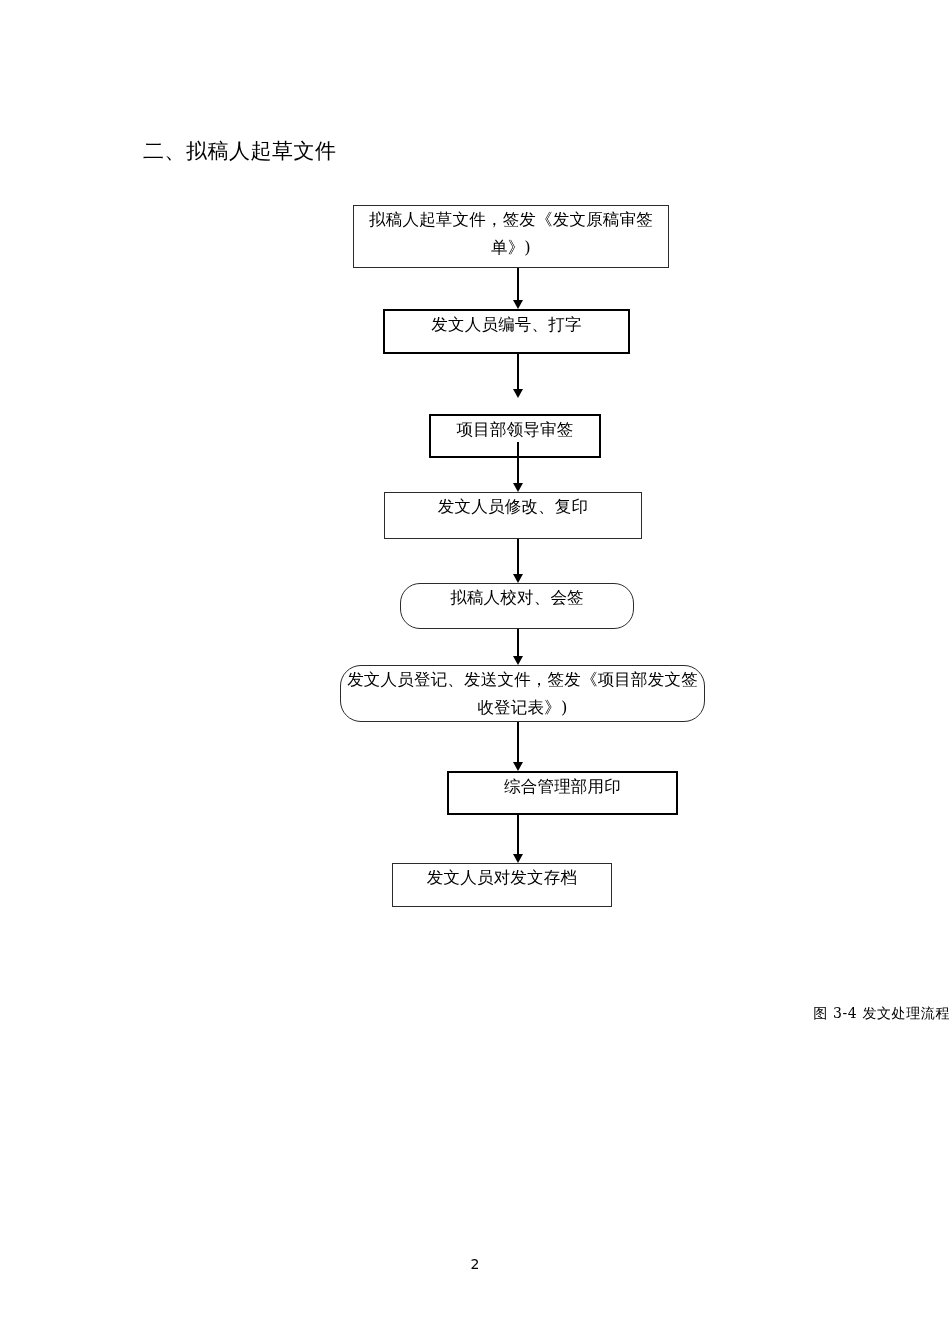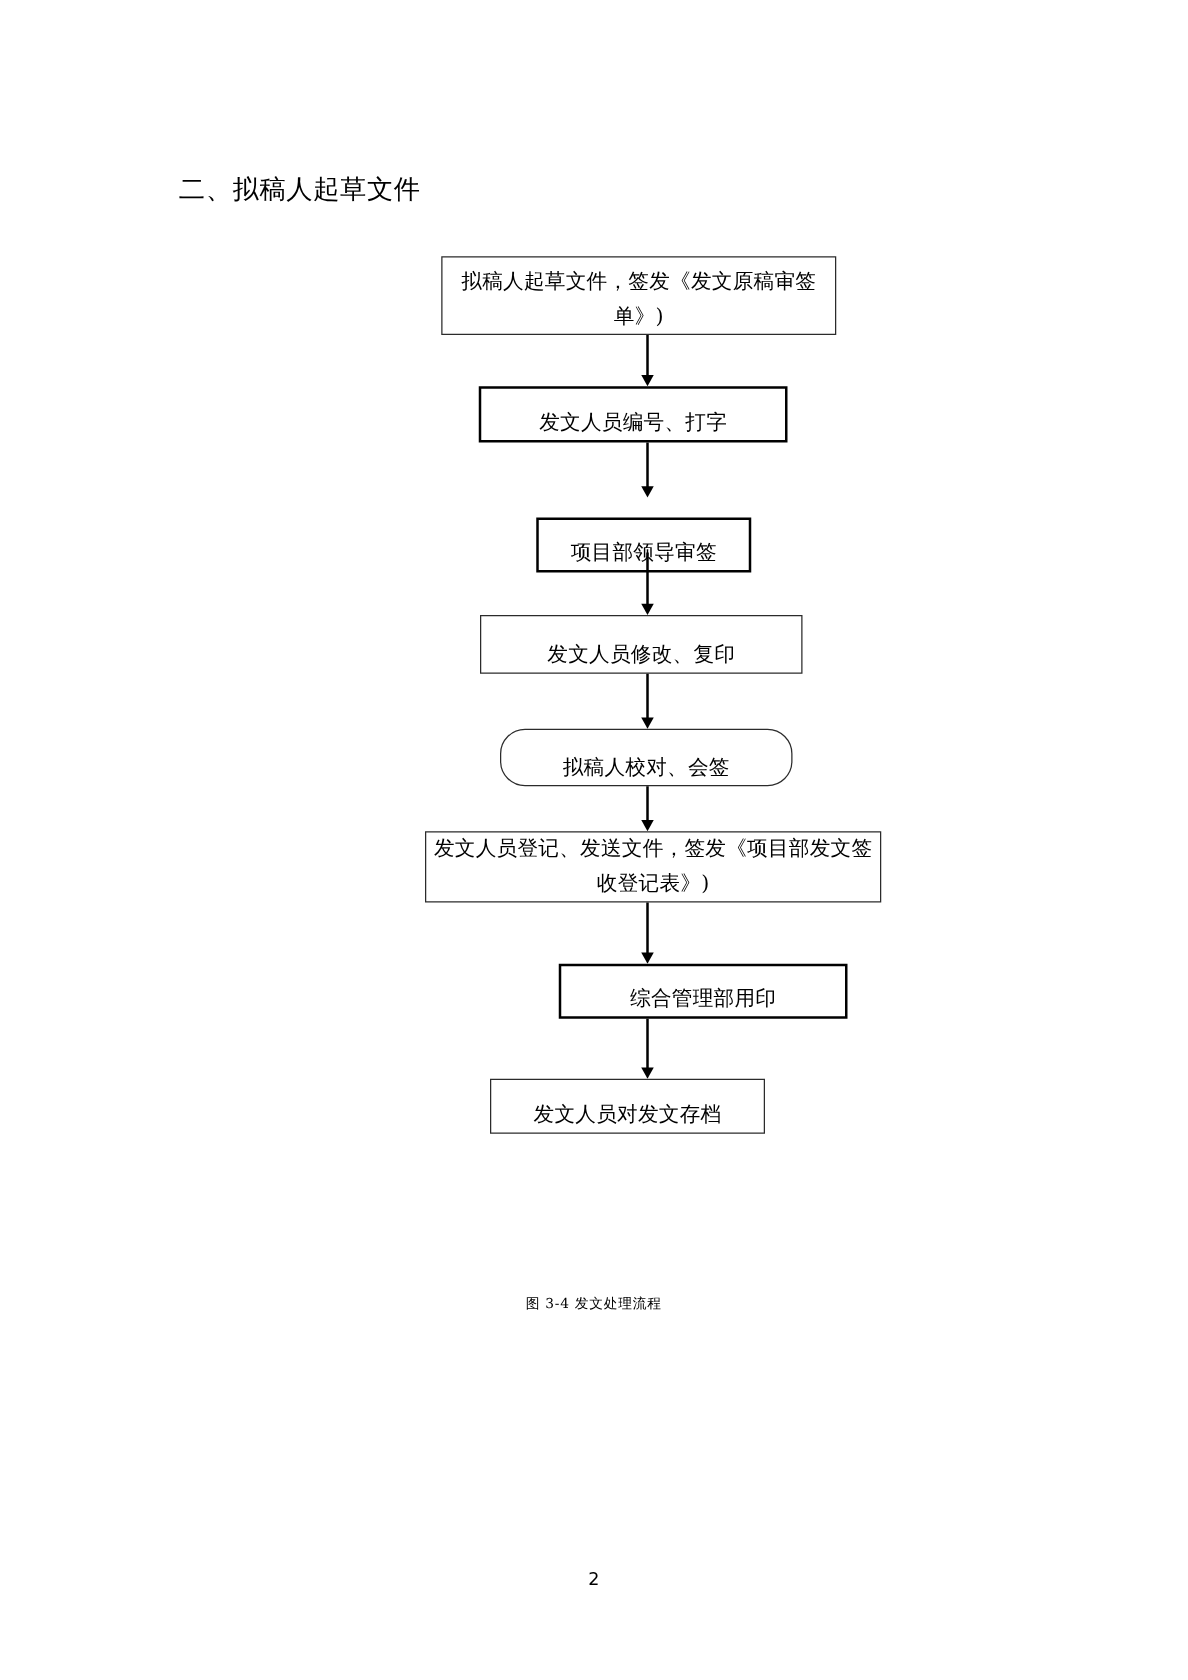--- a/index.html
+++ b/index.html
@@ -36,21 +36,21 @@
     width: 950px;
     height: 1344px;
   }
 
   .flow-node {
     position: absolute;
     box-sizing: border-box;
     background: #ffffff;
     border: 1px solid #2b2b2b;
     display: flex;
-    align-items: flex-end;
+    align-items: flex-start;
     justify-content: center;
     text-align: center;
     font-size: 16.5px;
     line-height: 28px;
     letter-spacing: 0.2px;
     padding: 0 6px;
   }
   .flow-node.heavy {
     border-width: 2px;
     border-color: #000000;
@@ -81,24 +81,24 @@
     margin-left: -5px;
     border-left: 5px solid transparent;
     border-right: 5px solid transparent;
     border-top: 9px solid #000000;
   }
 
   
   #figure-caption {
     position: absolute;
     left: 0;
-    top: 1035px;
+    top: 1005px;
     width: 950px;
-    text-align: center;
-    font-size: 11px;
+    text-align: right;
+    font-size: 14px;
     letter-spacing: 0.6px;
   }
   #page-number {
     position: absolute;
     left: 0;
     top: 1256px;
     width: 950px;
     text-align: center;
     font-size: 14px;
     font-family: "DejaVu Sans", "Liberation Sans", sans-serif;
@@ -149,21 +149,21 @@
 
   <div class="flow-node" style="left:400px; top:583px; width:234px; height:46px;border-radius:20px;">
     <span class="node-label">拟稿人校对、会签</span>
   </div>
 
   <div class="connector" style="left:518px; top:629px; height:36px;">
     <div class="stem" style="height:28px;"></div>
     <div class="head" style="top:27px;"></div>
   </div>
 
-  <div class="flow-node" style="left:340px; top:665px; width:365px; height:57px;">
+  <div class="flow-node" style="left:340px; top:665px; width:365px; height:57px;border-radius:21px;">
     <span class="node-label">发文人员登记、发送文件，签发《项目部发文签收登记表》)</span>
   </div>
 
   <div class="connector" style="left:518px; top:722px; height:49px;">
     <div class="stem" style="height:41px;"></div>
     <div class="head" style="top:40px;"></div>
   </div>
 
   <div class="flow-node heavy" style="left:399px; top:771px; width:231px; height:44px;margin-left:48px;">
     <span class="node-label">综合管理部用印</span>

